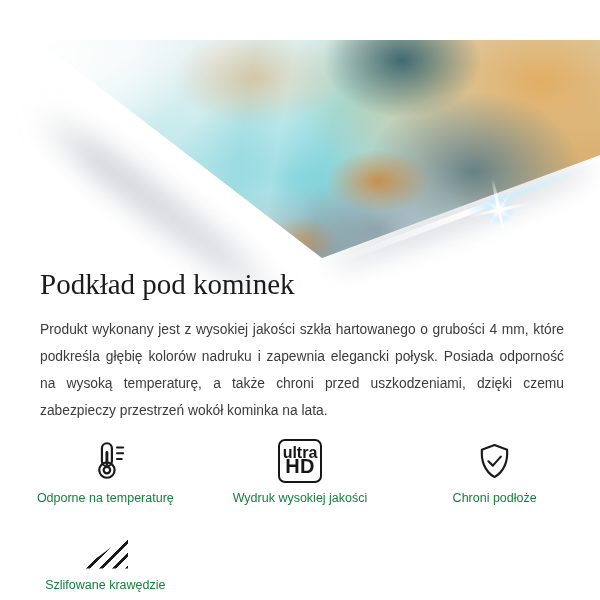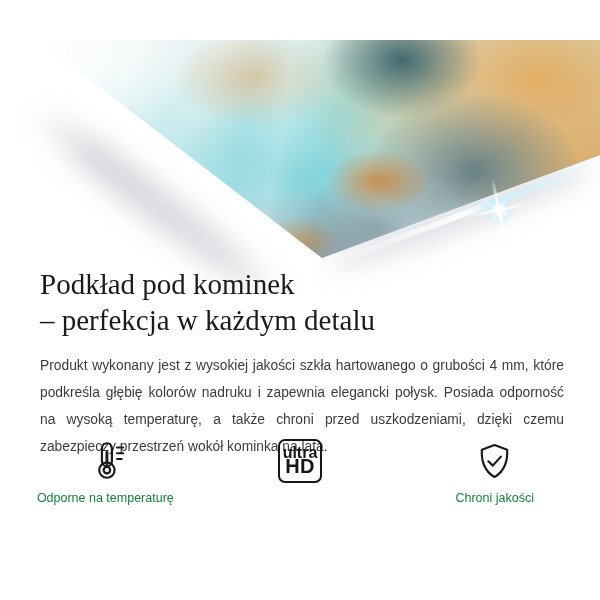--- a/index.html
+++ b/index.html
@@ -90,21 +90,20 @@
       <span class="ray-v"></span>
         <span class="ray-h"></span>
       <span class="ray-d1"></span>
         <span class="ray-d2"></span>
     </div>
   </div>
 
   <div class="copy">
     <h1 class="title">
       <span>Podkład pod kominek</span><br>
-      <span>– perfekcja w każdym detalu</span>
     </h1>
     <p class="desc">Produkt wykonany jest z wysokiej jakości szkła hartowanego o grubości 4 mm, które podkreśla głębię kolorów nadruku i zapewnia elegancki połysk. Posiada odporność na wysoką temperaturę, a także chroni przed uszkodzeniami, dzięki czemu zabezpieczy przestrzeń wokół kominka na lata.</p>
   </div>
 
   <div class="features">
 
     <div class="feature">
       <div class="icon-box">
         <svg width="46" height="46" viewBox="0 0 48 48">
           <rect class="ln" x="20.8" y="5.5" width="10.4" height="24" rx="5.2"></rect>
@@ -119,29 +118,36 @@
       <div class="feature-label">Odporne na temperaturę</div>
     </div>
 
     <div class="feature">
       <div class="icon-box">
         <div class="ultra-box">
           <span class="ultra-top">ultra</span>
           <span class="ultra-bottom">HD</span>
         </div>
       </div>
+      <div class="feature-label">Wydruk wysokiej jakości</div>
     </div>
 
     <div class="feature">
       <div class="icon-box">
         <svg width="45" height="45" viewBox="0 0 48 48">
           <path class="ln" d="M24 6.5 L37.5 11.5 C37.8 18 37.3 22.8 35.3 27.5 C32.8 33.6 28.5 38.2 24 40.5 C19.5 38.2 15.2 33.6 12.7 27.5 C10.7 22.8 10.2 18 10.5 11.5 Z"></path>
           <polyline class="ln" points="17.5,23.8 22.2,28.4 30.8,18.8"></polyline>
         </svg>
       </div>
-      <div class="feature-label">Chroni jakości</div>
+      <div class="feature-label">Chroni podłoże</div>
     </div>
 
 
+    <div class="feature">
+      <div class="icon-box">
+        <div class="bevel"></div>
+      </div>
+      <div class="feature-label">Szlifowane krawędzie</div>
+    </div>
 
 
   </div>
 </div>
 
 </body></html>

